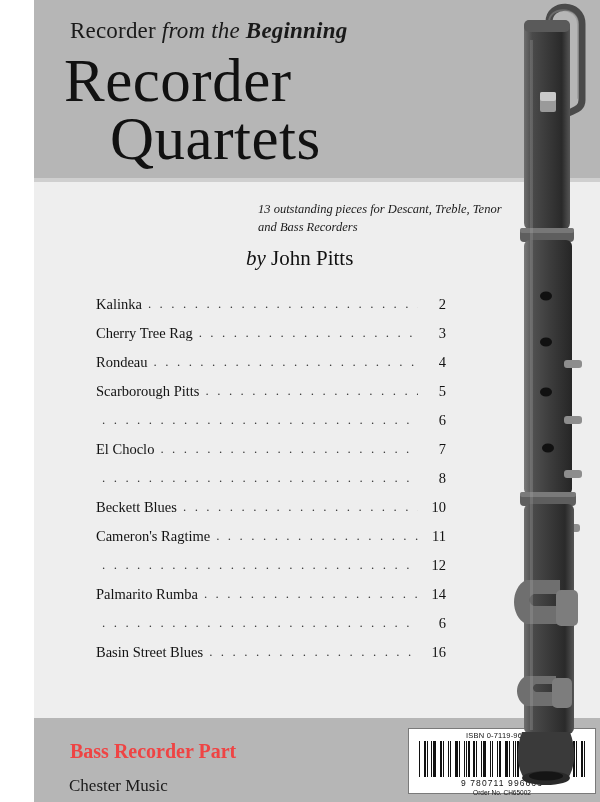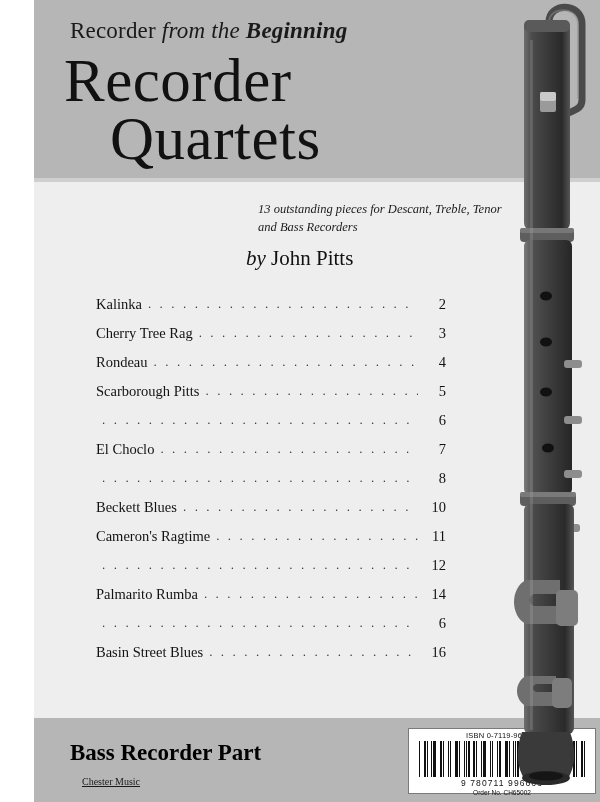--- a/index.html
+++ b/index.html
@@ -133,31 +133,30 @@
   .toc-page {
     flex: 0 0 22px;
     text-align: right;
     font-size: 14.5px;
   }
 
   .part-label {
     position: absolute;
     left: 36px;
     top: 740px;
-    font-size: 23px;
+    font-size: 20px;
     font-weight: bold;
-    color: #000000;
+    color: #ef4444;
   }
   .publisher {
     position: absolute;
-    left: 48px;
+    left: 35px;
     top: 776px;
-    font-size: 10px;
+    font-size: 17px;
     color: #1a1a1a;
-    text-decoration: underline;
   }
 
   
   .barcode-box {
     position: absolute;
     left: 374px;
     top: 728px;
     width: 188px;
     height: 66px;
     background: #ffffff;

